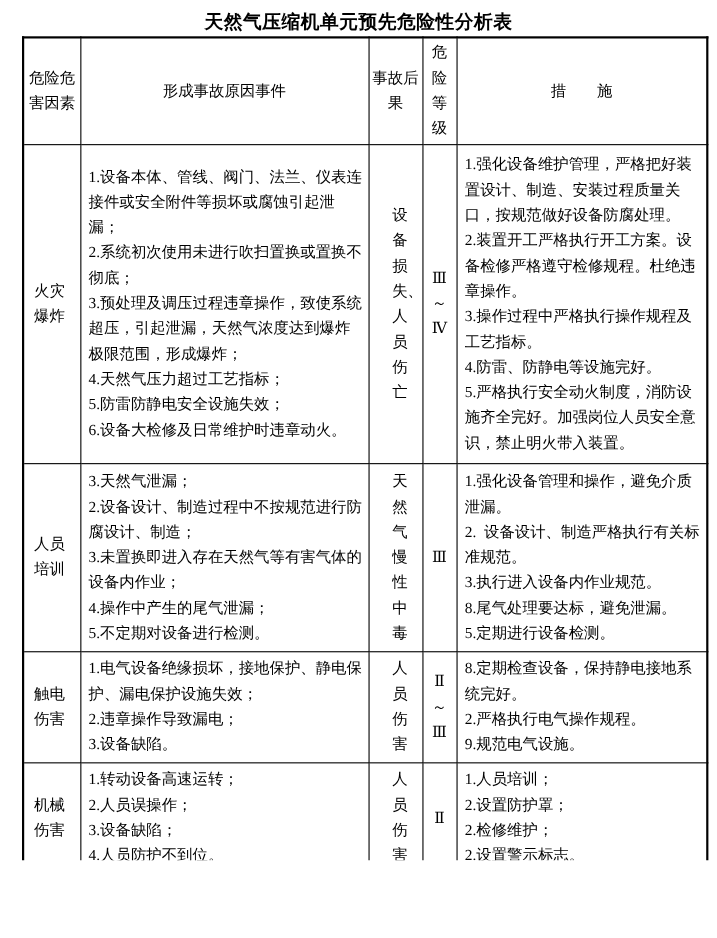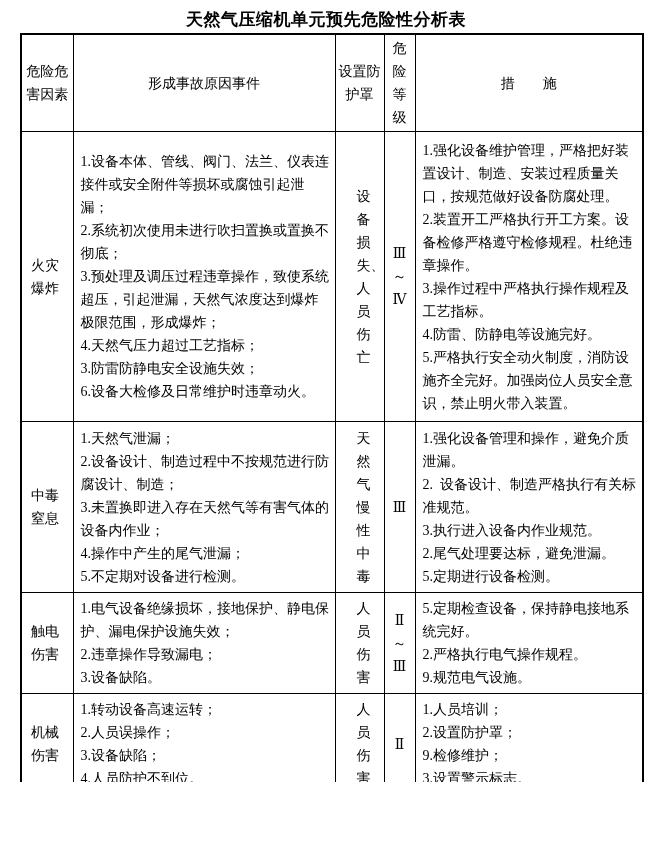--- a/index.html
+++ b/index.html
@@ -79,93 +79,93 @@
       <col style="width:52px">
       <col style="width:262px">
       <col style="width:49px">
       <col style="width:31px">
       <col style="width:228px">
     </colgroup>
     <thead>
       <tr style="height:95px">
         <th>危险危害因素</th>
         <th>形成事故原因事件</th>
-        <th>设置防护罩</th>
+        <th>事故后果</th>
         <th class="col-level">危险等级</th>
         <th>措　　施</th>
       </tr>
     </thead>
     <tbody>
       <tr style="height:290px">
         <td class="col-hazard">火灾爆炸</td>
         <td class="col-causes">
             <div class="cell-line">1.设备本体、管线、阀门、法兰、仪表连接件或安全附件等损坏或腐蚀引起泄漏；</div>
             <div class="cell-line">2.系统初次使用未进行吹扫置换或置换不彻底；</div>
             <div class="cell-line">3.预处理及调压过程违章操作，致使系统超压，引起泄漏，天然气浓度达到爆炸极限范围，形成爆炸；</div>
             <div class="cell-line">4.天然气压力超过工艺指标；</div>
-            <div class="cell-line">3.防雷防静电安全设施失效；</div>
+            <div class="cell-line">5.防雷防静电安全设施失效；</div>
             <div class="cell-line">6.设备大检修及日常维护时违章动火。</div>
           </td>
         <td class="col-consequence">设备损失、人员伤亡</td>
         <td class="col-level">Ⅲ～Ⅳ</td>
         <td class="col-measures">
             <div class="cell-line">1.强化设备维护管理，严格把好装置设计、制造、安装过程质量关口，按规范做好设备防腐处理。</div>
             <div class="cell-line">2.装置开工严格执行开工方案。设备检修严格遵守检修规程。杜绝违章操作。</div>
             <div class="cell-line">3.操作过程中严格执行操作规程及工艺指标。</div>
             <div class="cell-line">4.防雷、防静电等设施完好。</div>
             <div class="cell-line">5.严格执行安全动火制度，消防设施齐全完好。加强岗位人员安全意识，禁止明火带入装置。</div>
           </td>
       </tr>
       <tr style="height:171px">
-        <td class="col-hazard">中毒窒息</td>
+        <td class="col-hazard">人员培训</td>
         <td class="col-causes">
-            <div class="cell-line">1.天然气泄漏；</div>
+            <div class="cell-line">3.天然气泄漏；</div>
             <div class="cell-line">2.设备设计、制造过程中不按规范进行防腐设计、制造；</div>
             <div class="cell-line">3.未置换即进入存在天然气等有害气体的设备内作业；</div>
             <div class="cell-line">4.操作中产生的尾气泄漏；</div>
             <div class="cell-line">5.不定期对设备进行检测。</div>
           </td>
         <td class="col-consequence">天然气慢性中毒</td>
         <td class="col-level">Ⅲ</td>
         <td class="col-measures">
             <div class="cell-line">1.强化设备管理和操作，避免介质泄漏。</div>
             <div class="cell-line">2.  设备设计、制造严格执行有关标准规范。</div>
             <div class="cell-line">3.执行进入设备内作业规范。</div>
-            <div class="cell-line">2.尾气处理要达标，避免泄漏。</div>
+            <div class="cell-line">8.尾气处理要达标，避免泄漏。</div>
             <div class="cell-line">5.定期进行设备检测。</div>
           </td>
       </tr>
       <tr style="height:97px">
         <td class="col-hazard">触电伤害</td>
         <td class="col-causes">
             <div class="cell-line">1.电气设备绝缘损坏，接地保护、静电保护、漏电保护设施失效；</div>
             <div class="cell-line">2.违章操作导致漏电；</div>
             <div class="cell-line">3.设备缺陷。</div>
           </td>
         <td class="col-consequence">人员伤害</td>
         <td class="col-level">Ⅱ～Ⅲ</td>
         <td class="col-measures">
-            <div class="cell-line">5.定期检查设备，保持静电接地系统完好。</div>
+            <div class="cell-line">8.定期检查设备，保持静电接地系统完好。</div>
             <div class="cell-line">2.严格执行电气操作规程。</div>
             <div class="cell-line">9.规范电气设施。</div>
           </td>
       </tr>
       <tr style="height:101px">
         <td class="col-hazard">机械伤害</td>
         <td class="col-causes">
             <div class="cell-line">1.转动设备高速运转；</div>
             <div class="cell-line">2.人员误操作；</div>
             <div class="cell-line">3.设备缺陷；</div>
             <div class="cell-line">4.人员防护不到位。</div>
           </td>
         <td class="col-consequence">人员伤害</td>
         <td class="col-level">Ⅱ</td>
         <td class="col-measures">
             <div class="cell-line">1.人员培训；</div>
             <div class="cell-line">2.设置防护罩；</div>
-            <div class="cell-line">9.检修维护；</div>
-            <div class="cell-line">3.设置警示标志。</div>
+            <div class="cell-line">2.检修维护；</div>
+            <div class="cell-line">2.设置警示标志。</div>
           </td>
       </tr>
     </tbody>
   </table>
 
 </div>
 
 </body></html>

